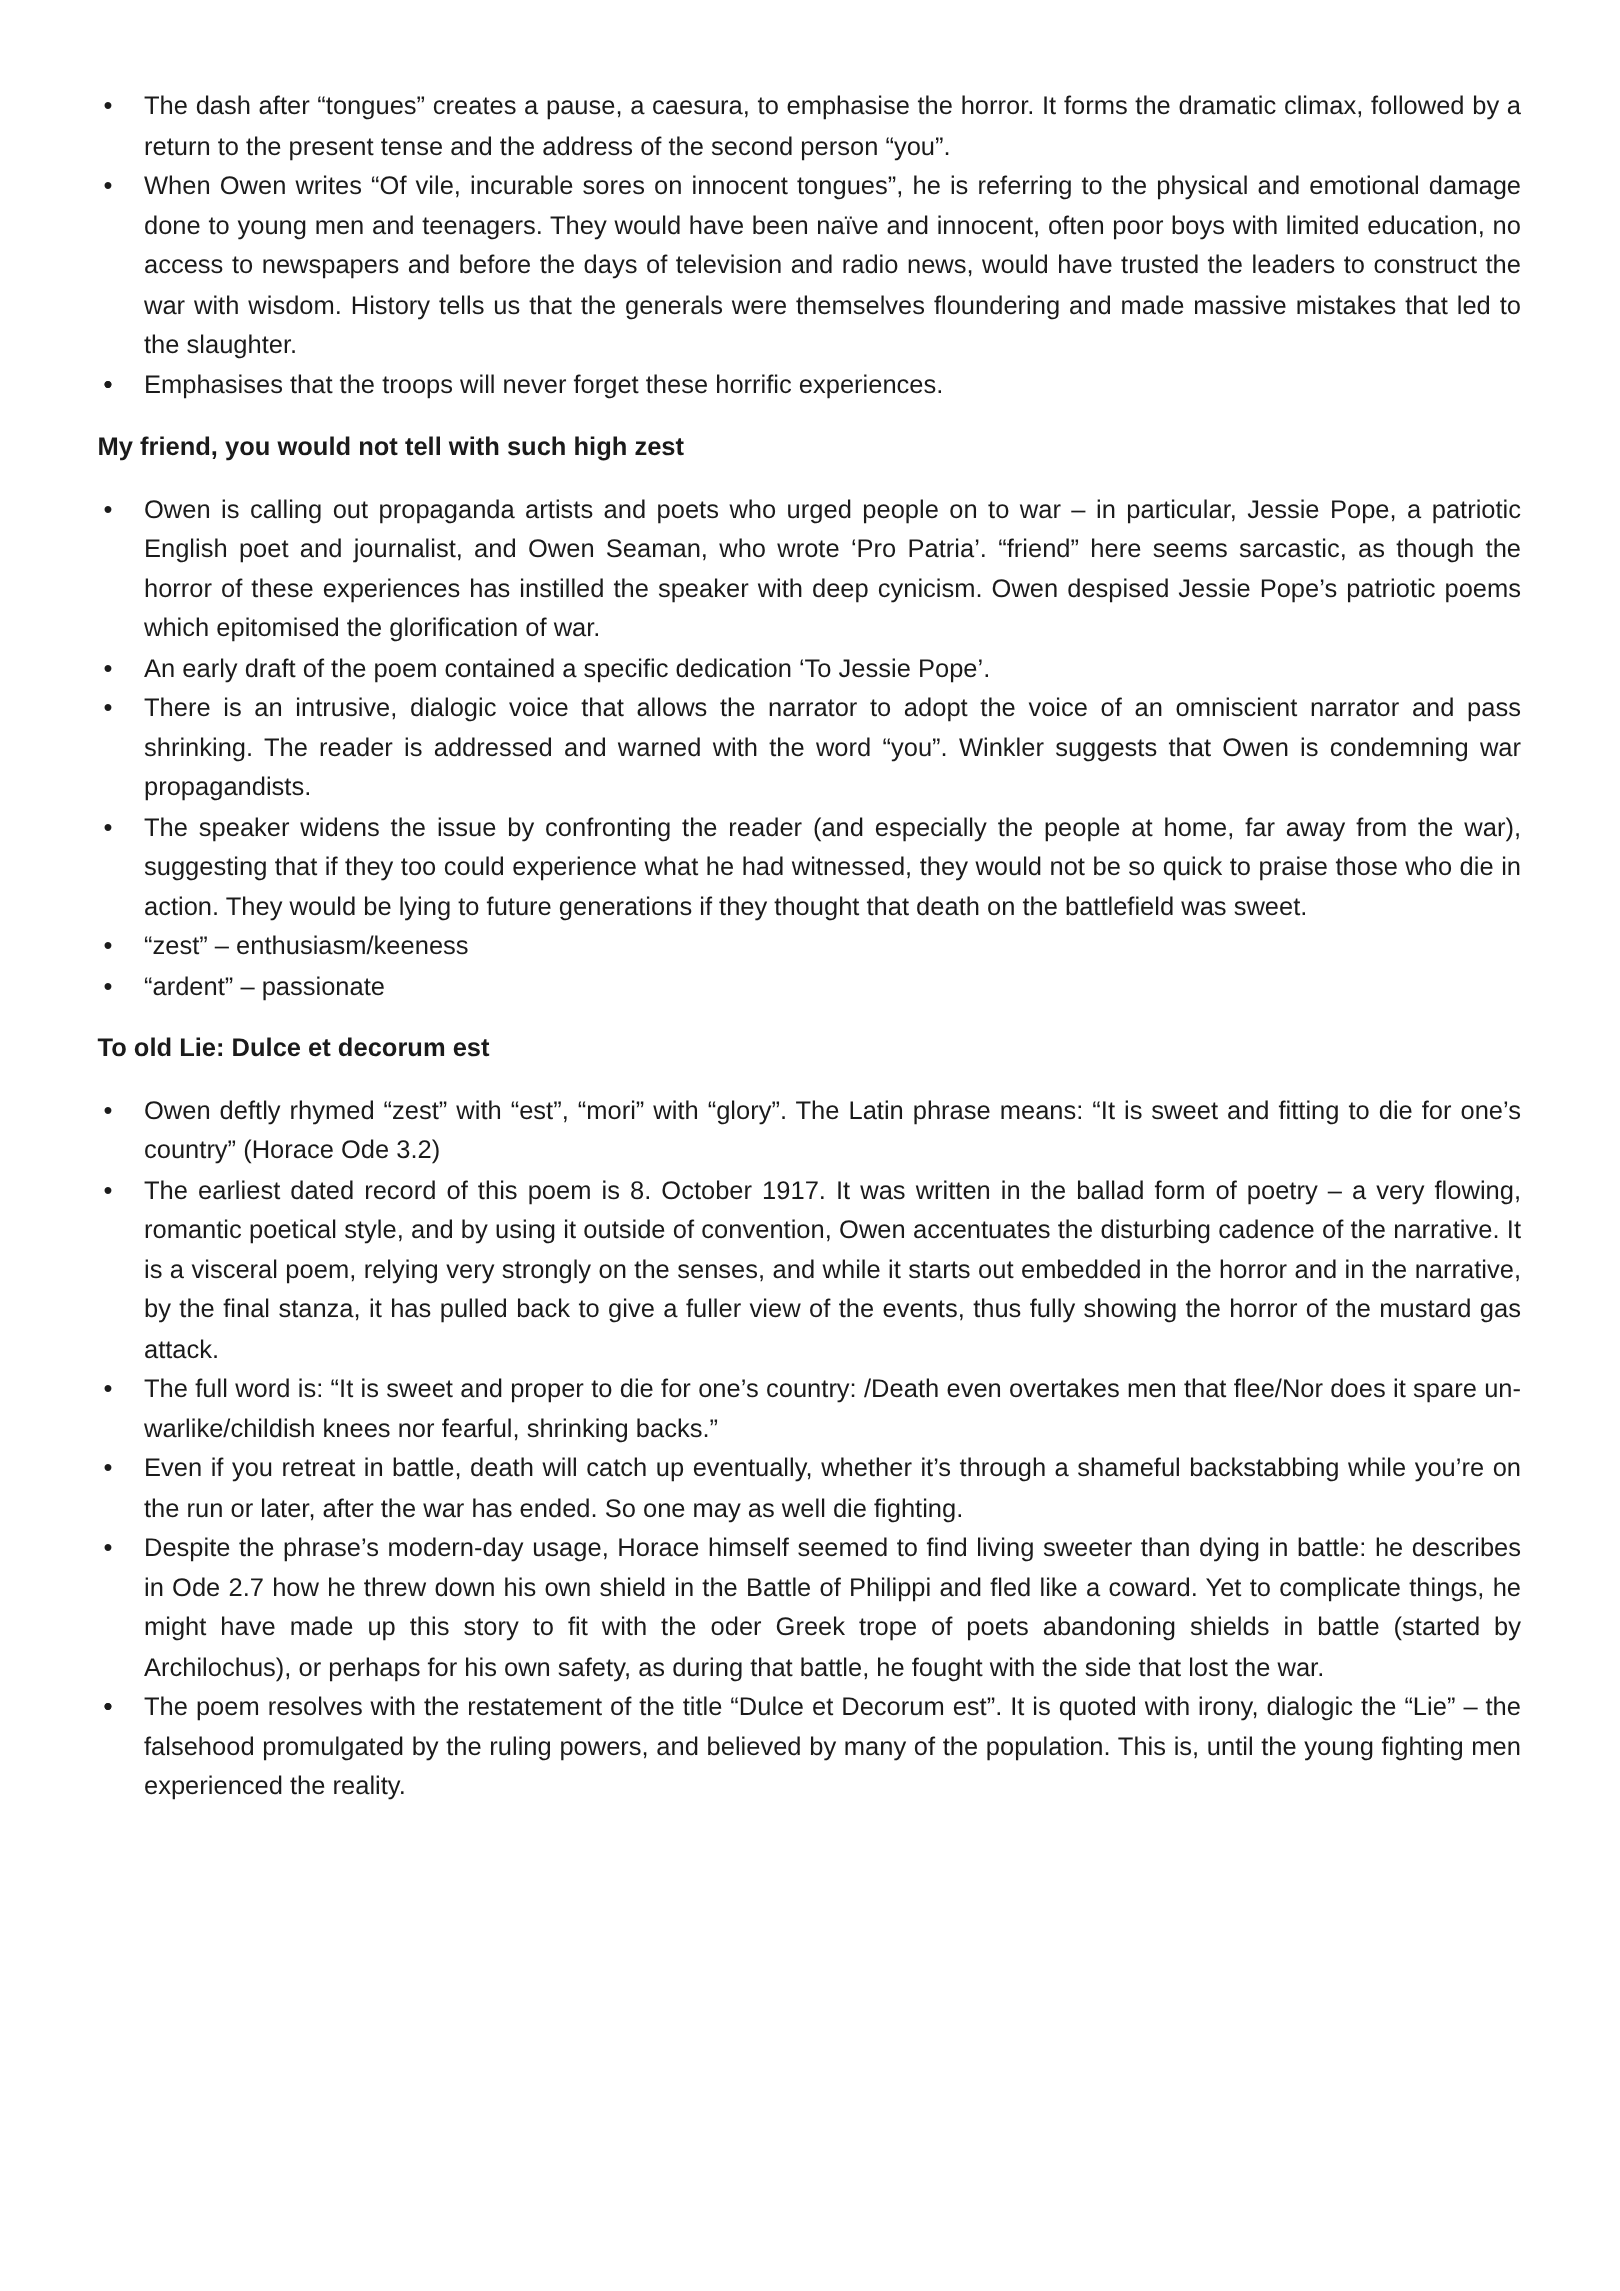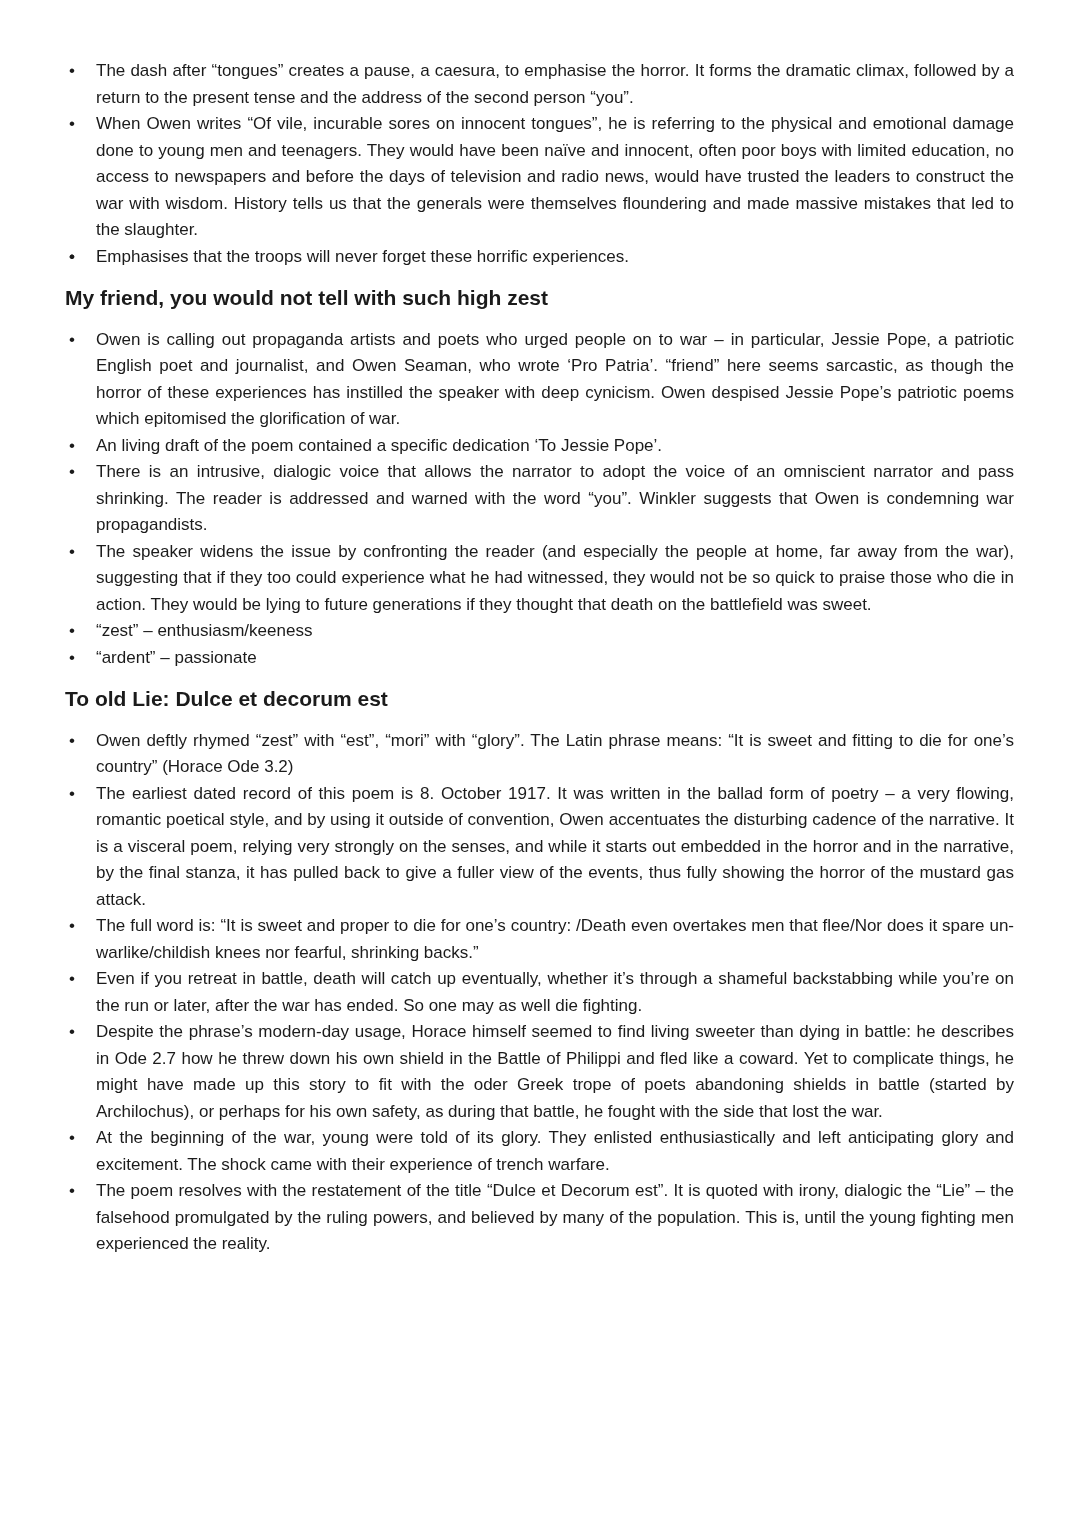--- a/index.html
+++ b/index.html
@@ -12,21 +12,21 @@
     width: 1080px;
     min-height: 1527px;
     background: #ffffff;
     padding: 58px 66px 40px 65px;
     font-family: "Liberation Sans", "DejaVu Sans", sans-serif;
     font-size: 17px;
     line-height: 26.5px;
     color: #1b1b1b;
   }
   h2 {
-    font-size: 21px;
+    font-size: 17px;
     line-height: 26.5px;
     font-weight: 700;
     margin: 15px 0;
     text-align: left;
   }
   ul {
     list-style: none;
     margin: 0;
     padding: 0;
   }
@@ -50,31 +50,31 @@
 <div class="page">
     <ul>
       <li><span class="marker">•</span><span><span>The dash after </span><strong>“tongues”</strong><span> creates a pause, a caesura, to emphasise the horror. It forms the dramatic climax, followed by a return to the present tense and the address of the second person </span><strong>“you”</strong><span>.</span></span></li>
       <li><span class="marker">•</span><span><span>When Owen writes </span><strong>“Of vile, incurable sores on innocent tongues”</strong><span>, he is referring to the physical and emotional damage done to young men and teenagers. They would have been naïve and innocent, often poor boys with limited education, no access to newspapers and before the days of television and radio news, would have trusted the leaders to construct the war with wisdom. History tells us that the generals were themselves floundering and made massive mistakes that led to the slaughter.</span></span></li>
       <li><span class="marker">•</span></li>
       <li><span class="marker">•</span><span><span>Emphasises that the troops will never forget these horrific experiences.</span></span></li>
     </ul>
     <h2>My friend, you would not tell with such high zest</h2>
     <ul>
       <li><span class="marker">•</span><span><span>Owen is calling out propaganda artists and poets who urged people on to war – in particular, Jessie Pope, a patriotic English poet and journalist, and Owen Seaman, who wrote ‘Pro Patria’. </span><strong>“friend”</strong><span> here seems sarcastic, as though the horror of these experiences has instilled the speaker with deep cynicism. Owen despised Jessie Pope’s patriotic poems which epitomised the glorification of war.</span></span></li>
-      <li><span class="marker">•</span><span><span>An living draft of the poem contained a specific dedication ‘To Jessie Pope’.</span></span></li>
+      <li><span class="marker">•</span><span><span>An early draft of the poem contained a specific dedication ‘To Jessie Pope’.</span></span></li>
       <li><span class="marker">•</span><span><span>There is an intrusive, dialogic voice that allows the narrator to adopt the voice of an omniscient narrator and pass shrinking. The reader is addressed and warned with the word </span><strong>“you”</strong><span>. Winkler suggests that Owen is condemning war propagandists.</span></span></li>
       <li><span class="marker">•</span><span><span>The speaker widens the issue by confronting the reader (and especially the people at home, far away from the war), suggesting that if they too could experience what he had witnessed, they would not be so quick to praise those who die in action. They would be lying to future generations if they thought that death on the battlefield was sweet.</span></span></li>
       <li><span class="marker">•</span><span><strong>“zest”</strong><span> – enthusiasm/keeness</span></span></li>
     </ul>
     <ul>
       <li><span class="marker">•</span><span><strong>“ardent”</strong><span> – passionate</span></span></li>
     </ul>
     <h2>To old Lie: Dulce et decorum est</h2>
     <ul>
       <li><span class="marker">•</span><span><span>Owen deftly rhymed </span><strong>“zest”</strong><span> with </span><strong>“est”</strong><span>, </span><strong>“mori”</strong><span> with </span><strong>“glory”.</strong><span> The Latin phrase means: “It is sweet and fitting to die for one’s country” (Horace Ode 3.2)</span></span></li>
       <li><span class="marker">•</span><span><span>The earliest dated record of this poem is 8. October 1917. It was written in the ballad form of poetry – a very flowing, romantic poetical style, and by using it outside of convention, Owen accentuates the disturbing cadence of the narrative. It is a visceral poem, relying very strongly on the senses, and while it starts out embedded in the horror and in the narrative, by the final stanza, it has pulled back to give a fuller view of the events, thus fully showing the horror of the mustard gas attack.</span></span></li>
       <li><span class="marker">•</span><span><span>The full word is: </span><strong>“It is sweet and proper to die for one’s country: /Death even overtakes men that flee/Nor does it spare un-warlike/childish knees nor fearful, shrinking backs.”</strong></span></li>
       <li><span class="marker">•</span><span><span>Even if you retreat in battle, death will catch up eventually, whether it’s through a shameful backstabbing while you’re on the run or later, after the war has ended. So one may as well die fighting.</span></span></li>
       <li><span class="marker">•</span><span><span>Despite the phrase’s modern-day usage, Horace himself seemed to find living sweeter than dying in battle: he describes in Ode 2.7 how he threw down his own shield in the Battle of Philippi and fled like a coward. Yet to complicate things, he might have made up this story to fit with the oder Greek trope of poets abandoning shields in battle (started by Archilochus), or perhaps for his own safety, as during that battle, he fought with the side that lost the war.</span></span></li>
-      <li><span class="marker">•</span><span><span>At the beginning of the war, young were told of its glory. They enlisted enthusiastically and left anticipating glory and excitement. The shock came with their experience of trench warfare.</span></span></li>
+      <li><span class="marker">•</span></li>
       <li><span class="marker">•</span><span><span>The poem resolves with the restatement of the title “Dulce et Decorum est”. It is quoted with irony, dialogic the </span><strong>“Lie”</strong><span> – the falsehood promulgated by the ruling powers, and believed by many of the population. This is, until the young fighting men experienced the reality.</span></span></li>
     </ul>
   </div>
 
 </body></html>

